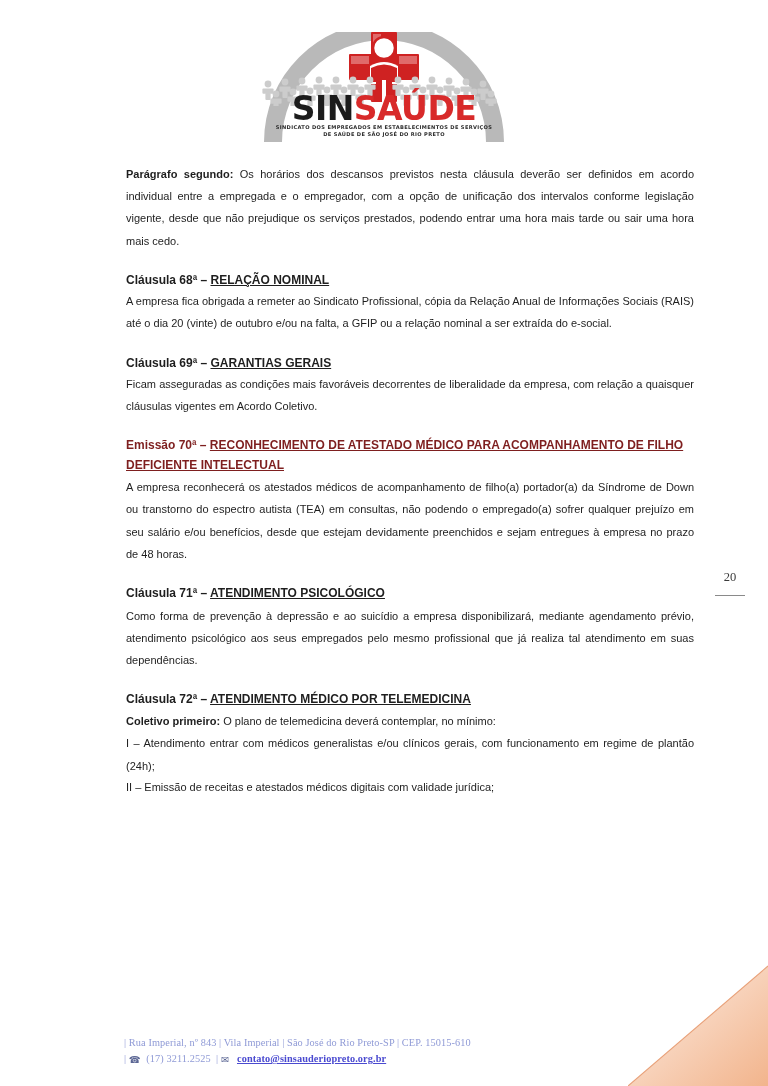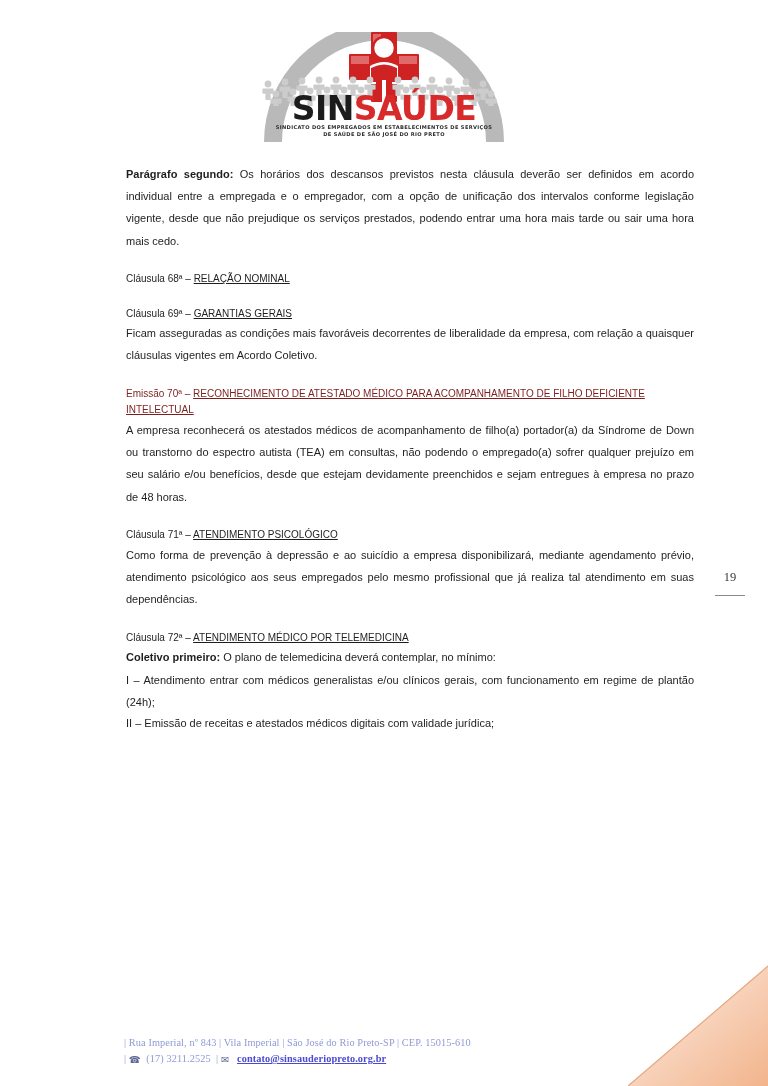--- a/index.html
+++ b/index.html
@@ -103,22 +103,22 @@
     color: #1e1e1e;
     margin: 0;
   }
   .para.tight { line-height: 1.97; }
   .para b { font-weight: bold; }
 
   .block { margin-bottom: 19px; }
   .block:last-child { margin-bottom: 0; }
 
   .clause-title {
-    font-size: 10px;
-    font-weight: normal;
+    font-size: 12px;
+    font-weight: bold;
     line-height: 1.62;
     margin: 8px 0 1px 0;
     color: #1e1e1e;
   }
   .clause-title .u { text-decoration: underline; }
   .clause-title.red { color: #7e1f1f; }
 
   
   .page-number {
     position: absolute;
@@ -251,20 +251,21 @@
   </div>
 
   <div class="content">
 
     <div class="block">
       <p class="para"><b>Parágrafo segundo:</b><span> Os horários dos descansos previstos nesta cláusula deverão ser definidos em acordo individual entre a empregada e o empregador, com a opção de unificação dos intervalos conforme legislação vigente, desde que não prejudique os serviços prestados, podendo entrar uma hora mais tarde ou sair uma hora mais cedo.</span></p>
     </div>
 
     <div class="block">
       <p class="clause-title"><span>Cláusula 68ª – </span><span class="u">RELAÇÃO NOMINAL</span></p>
+      <p class="para tight">A empresa fica obrigada a remeter ao Sindicato Profissional, cópia da Relação Anual de Informações Sociais (RAIS) até o dia 20 (vinte) de outubro e/ou na falta, a GFIP ou a relação nominal a ser extraída do e-social.</p>
     </div>
 
     <div class="block">
       <p class="clause-title"><span>Cláusula 69ª – </span><span class="u">GARANTIAS GERAIS</span></p>
       <p class="para tight">Ficam asseguradas as condições mais favoráveis decorrentes de liberalidade da empresa, com relação a quaisquer cláusulas vigentes em Acordo Coletivo.</p>
     </div>
 
     <div class="block">
       <p class="clause-title red"><span>Emissão 70ª – </span><span class="u">RECONHECIMENTO DE ATESTADO MÉDICO PARA ACOMPANHAMENTO DE FILHO DEFICIENTE INTELECTUAL</span></p>
       <p class="para">A empresa reconhecerá os atestados médicos de acompanhamento de filho(a) portador(a) da Síndrome de Down ou transtorno do espectro autista (TEA) em consultas, não podendo o empregado(a) sofrer qualquer prejuízo em seu salário e/ou benefícios, desde que estejam devidamente preenchidos e sejam entregues à empresa no prazo de 48 horas.</p>
@@ -278,21 +279,21 @@
     <div class="block">
       <p class="clause-title"><span>Cláusula 72ª – </span><span class="u">ATENDIMENTO MÉDICO POR TELEMEDICINA</span></p>
       <p class="para tight"><b>Coletivo primeiro:</b><span> O plano de telemedicina deverá contemplar, no mínimo:</span></p>
       <p class="para">I – Atendimento entrar com médicos generalistas e/ou clínicos gerais, com funcionamento em regime de plantão (24h);</p>
       <p class="para tight">II – Emissão de receitas e atestados médicos digitais com validade jurídica;</p>
     </div>
 
   </div>
 
   <div class="page-number">
-    <span class="num">19</span>
+    <span class="num">20</span>
     <span class="rule"></span>
   </div>
 
   <div class="footer">
     <div class="line">| Rua Imperial, nº 843  |  Vila Imperial  |  São José do Rio Preto-SP  | CEP. 15015-610</div>
     <div class="line"><span>|</span>&nbsp;<span class="ico">☎</span>&nbsp;&nbsp;<span>(17) 3211.2525</span>&nbsp;&nbsp;<span>|</span>&nbsp;<span class="ico">✉</span>&nbsp;&nbsp;&nbsp;<a class="mail" href="#">contato@sinsauderiopreto.org.br</a></div>
   </div>
 
   <svg class="corner" viewBox="0 0 140 128">
     <defs>

